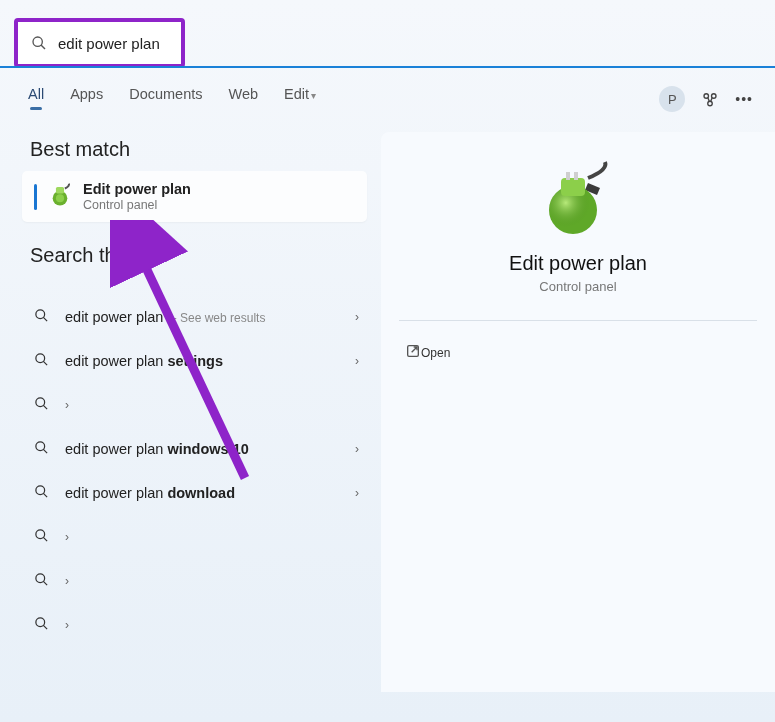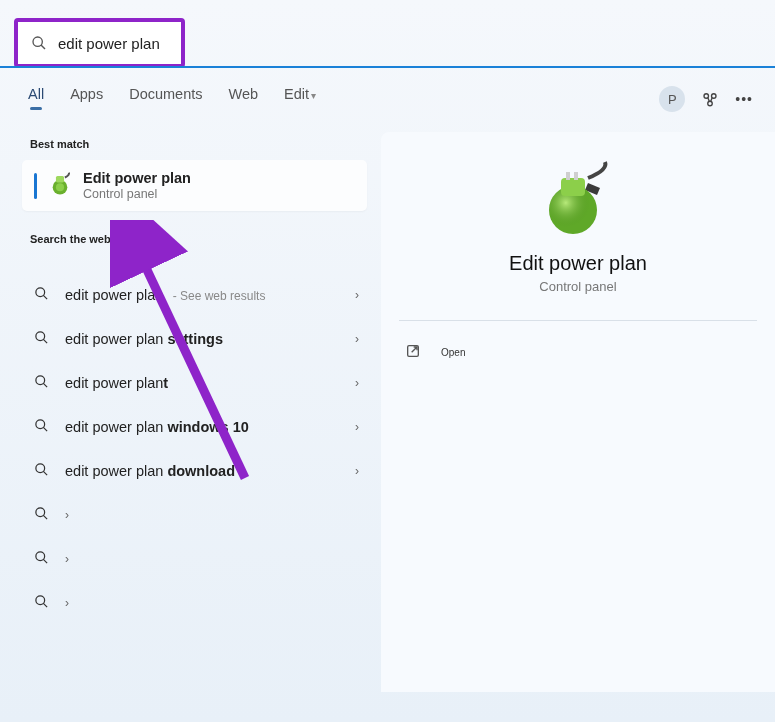--- a/index.html
+++ b/index.html
@@ -71,22 +71,22 @@
     .icon-btn { width: 22px; height: 22px; display: flex; align-items: center; justify-content: center; color: #444; cursor: pointer; }
     .dots { letter-spacing: 1px; font-size: 14px; color: #444; cursor: pointer; }
 
     .content {
       display: flex;
       padding: 20px 0 0 22px;
       gap: 14px;
     }
     .left-col { width: 345px; }
     .section-head {
-      font-size: 11px;
-      font-weight: 700;
+      font-size: 20px;
+      font-weight: 400;
       color: #222;
       padding: 6px 8px 10px 8px;
     }
     .best-card {
       background: #fcfdfe;
       border-radius: 5px;
       padding: 10px 12px;
       display: flex;
       align-items: center;
       gap: 10px;
@@ -141,23 +141,23 @@
       margin-top: 4px;
     }
     .preview-hr {
       border: none;
       border-top: 1px solid #d9e0e8;
       margin: 26px 0 14px 0;
     }
     .open-row {
       display: flex;
       align-items: center;
-      gap: 20px;
+      gap: 0;
       padding: 8px 6px;
-      font-size: 10px;
+      font-size: 12px;
       color: #333;
       cursor: pointer;
       border-radius: 4px;
     }
 
     
     .arrow {
       position: absolute;
       left: 110px;
       top: 220px;
@@ -244,21 +244,20 @@
               <line x1="21" y1="21" x2="15" y2="15"></line>
             </svg></span>
           <span class="label">edit power plan <span class="bold">settings</span></span>
           <span class="chev-r">›</span>
         </div>
         <div class="web-item">
           <span class="search-icn"><svg width="15" height="15" viewBox="0 0 24 24" fill="none" stroke="#333" stroke-width="2">
               <circle cx="10" cy="10" r="7"></circle>
               <line x1="21" y1="21" x2="15" y2="15"></line>
             </svg></span>
-          <span class="label">edit power plan<span class="bold">t</span></span>
           <span class="chev-r">›</span>
         </div>
         <div class="web-item">
           <span class="search-icn"><svg width="15" height="15" viewBox="0 0 24 24" fill="none" stroke="#333" stroke-width="2">
               <circle cx="10" cy="10" r="7"></circle>
               <line x1="21" y1="21" x2="15" y2="15"></line>
             </svg></span>
           <span class="label">edit power plan <span class="bold">windows 10</span></span>
           <span class="chev-r">›</span>
         </div>

